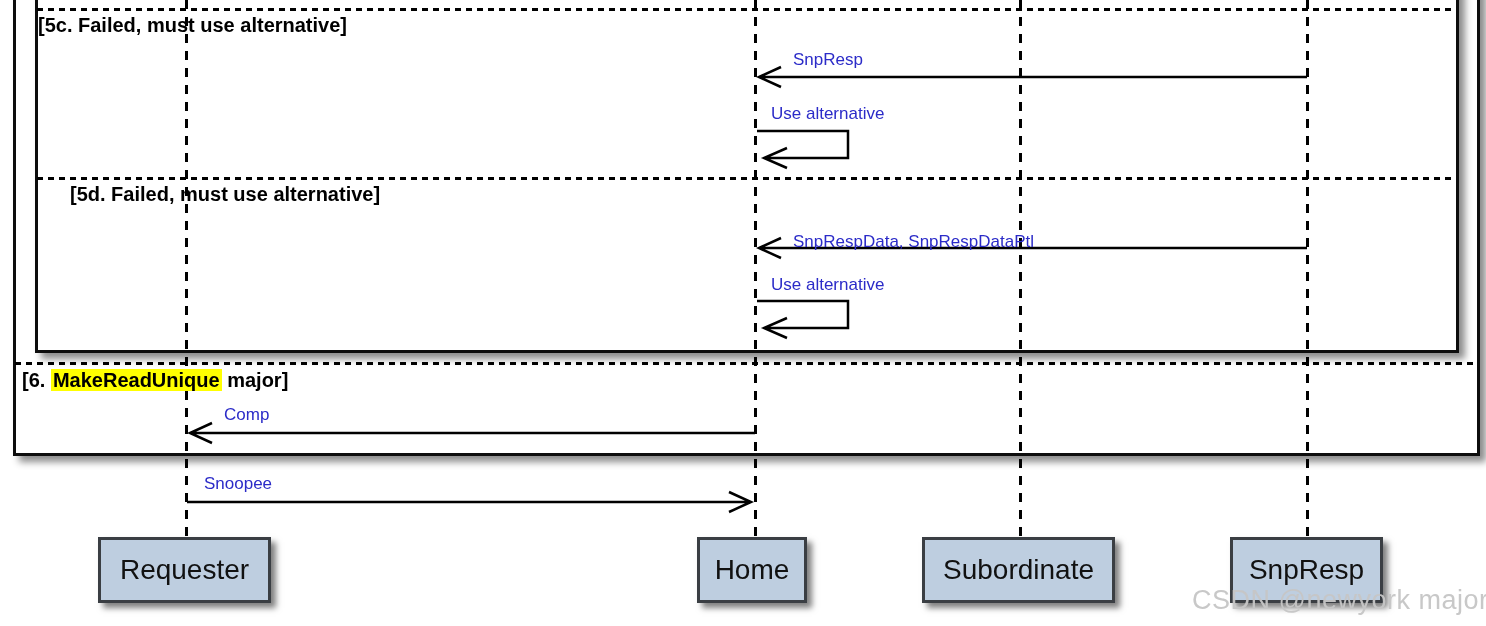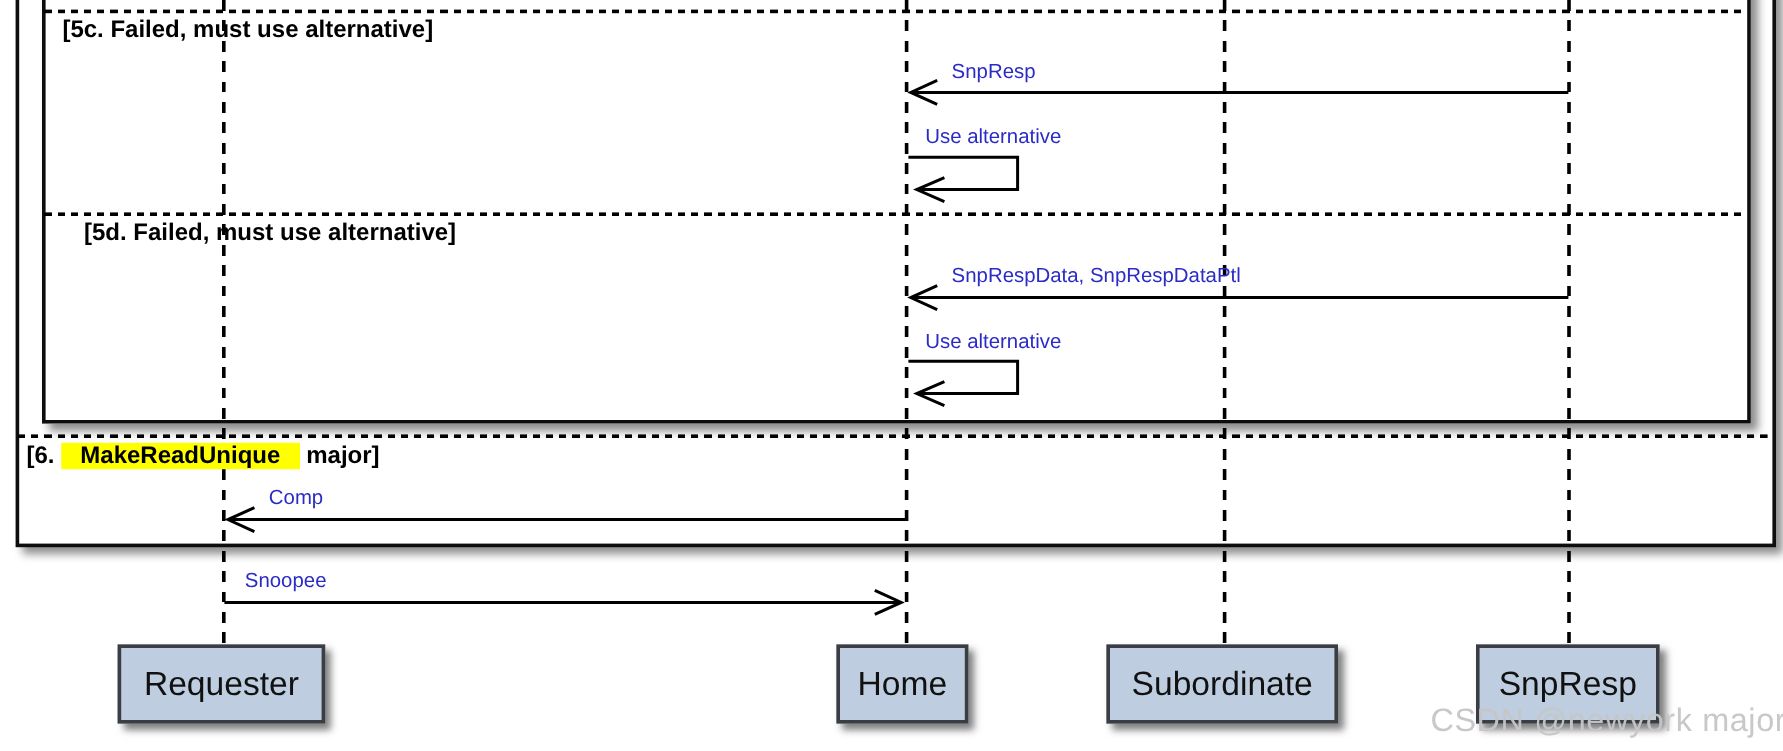--- a/index.html
+++ b/index.html
@@ -28,21 +28,21 @@
   .section-label{
     position:absolute;font-size:20px;font-weight:bold;color:#000;
     white-space:nowrap;z-index:6;
   }
   .msg-label{
     position:absolute;font-size:17px;color:var(--msg-blue,#2B2BC8);
     white-space:nowrap;z-index:6;
   }
   .hl{
     background:var(--hl-yellow,#FFFF00);
-    padding:0 16px;
+    padding:0 2px;
   }
   #arrow-layer{position:absolute;left:0;top:0;z-index:5;pointer-events:none;}
   #arrow-layer path{stroke:#000;stroke-width:2.5;fill:none;}
   .participant{
     position:absolute;top:537px;height:60px;z-index:7;
     background:var(--box-fill,#BECEE0);
     border:3px solid var(--box-border,#3A3E43);
     border-radius:0;
     box-shadow:5px 5px 6px rgba(0,0,0,0.5);
     display:flex;align-items:center;justify-content:center;
@@ -71,27 +71,27 @@
 
 <svg id="arrow-layer" width="1486" height="626">
   <path d="M1307 77 L760 77 M781 67 L759 77 L781 87"></path>
   <path d="M757 131 L848 131 L848 158 L766 158 M787 148 L764 158 L787 168"></path>
   <path d="M1307 248 L760 248 M781 238 L759 248 L781 258"></path>
   <path d="M757 301 L848 301 L848 328 L766 328 M787 318 L764 328 L787 338"></path>
   <path d="M755 433 L191 433 M212 423 L190 433 L212 443"></path>
   <path d="M187 502 L750 502 M729 492 L751 502 L729 512"></path>
 </svg>
 
-<div class="section-label" style="left:52px;top:14px;">[5c. Failed, must use alternative]</div>
+<div class="section-label" style="left:38px;top:14px;">[5c. Failed, must use alternative]</div>
 <div class="section-label" style="left:43px;top:183px;margin-left:27px;">[5d. Failed, must use alternative]</div>
 <div class="section-label" style="left:22px;top:369px;"><span>[6. </span><span class="hl">MakeReadUnique</span><span> major]</span></div>
 
 <div class="msg-label" style="left:793px;top:50px;">SnpResp</div>
 <div class="msg-label" style="left:771px;top:104px;">Use alternative</div>
-<div class="msg-label" style="left:793px;top:220px;">SnpRespData, SnpRespDataPtl</div>
+<div class="msg-label" style="left:793px;top:232px;">SnpRespData, SnpRespDataPtl</div>
 <div class="msg-label" style="left:771px;top:275px;">Use alternative</div>
 <div class="msg-label" style="left:224px;top:405px;">Comp</div>
 <div class="msg-label" style="left:204px;top:474px;">Snoopee</div>
 
 <div class="participant" style="left:98px;width:167px;">Requester</div>
 <div class="participant" style="left:697px;width:104px;">Home</div>
 <div class="participant" style="left:922px;width:187px;text-align:right;">Subordinate</div>
 <div class="participant" style="left:1230px;width:147px;">SnpResp</div>
 
 <div id="watermark">CSDN @newyork major</div>

